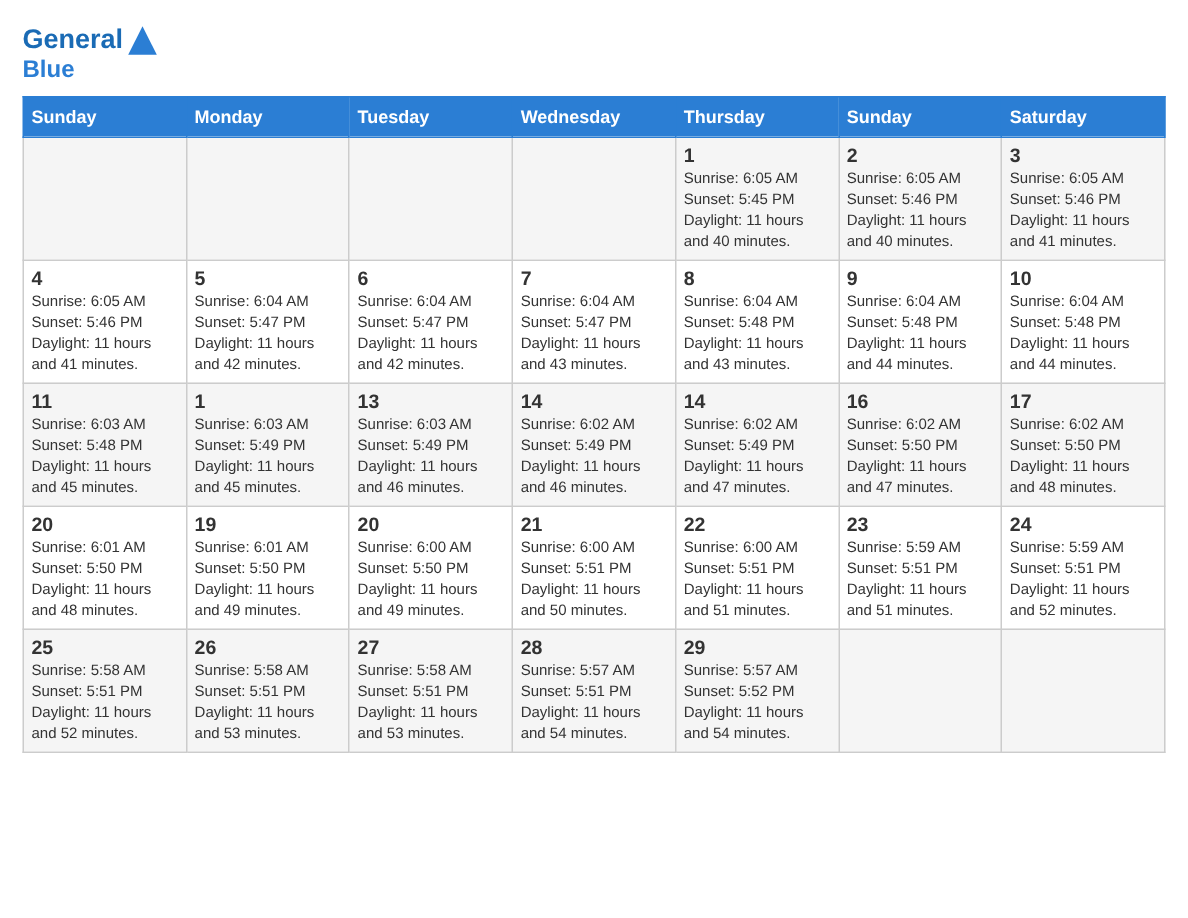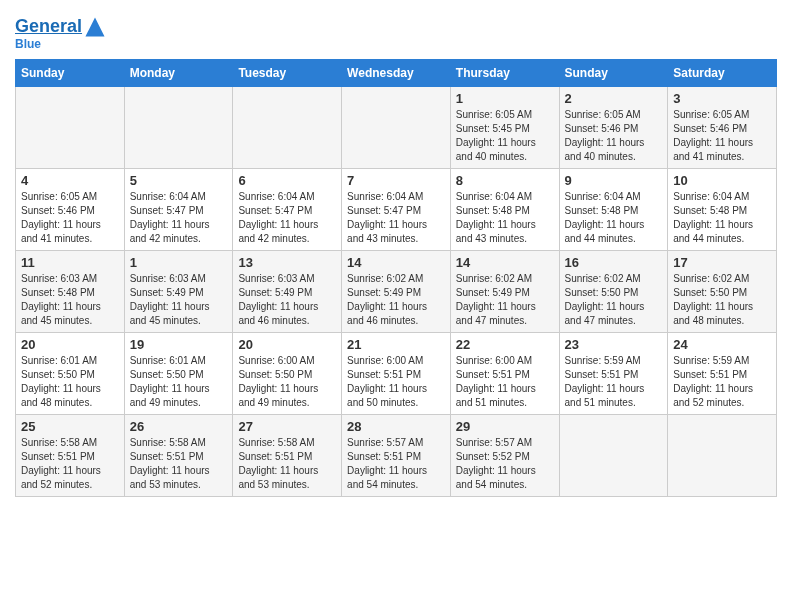--- a/index.html
+++ b/index.html
@@ -22,21 +22,20 @@
       margin-top: 6px;
     }
     .logo-text {
       font-size: 18px;
       font-weight: bold;
       color: #333;
       line-height: 1.1;
     }
     .logo-text span {
       color: #1a6bb5;
-      text-decoration: underline;
     }
     .logo-icon {
       width: 28px;
       height: 28px;
       margin-left: 2px;
     }
     .title-section {
       text-align: right;
     }
     .main-title {
@@ -92,21 +91,21 @@
 <body>
 
 <div class="header-section">
   <div class="logo">
     <div>
       <div class="logo-text">
         <span>General</span><svg class="logo-icon" viewBox="0 0 30 30" xmlns="http://www.w3.org/2000/svg" style="display:inline-block;vertical-align:middle;width:22px;height:22px;">
           <polygon points="15,2 28,28 2,28" fill="#2b7ed4"></polygon>
         </svg>
       </div>
-      <div class="logo-text" style="color:#2b7ed4;font-size:12px;">Blue</div>
+      <div class="logo-text" style="color:#2b7ed4;font-size:16px;">Blue</div>
     </div>
   </div>
 </div>
 
 <table>
   <thead>
     <tr id="header-row">
     <th>Sunday</th>
         <th>Monday</th>
         <th>Tuesday</th>

